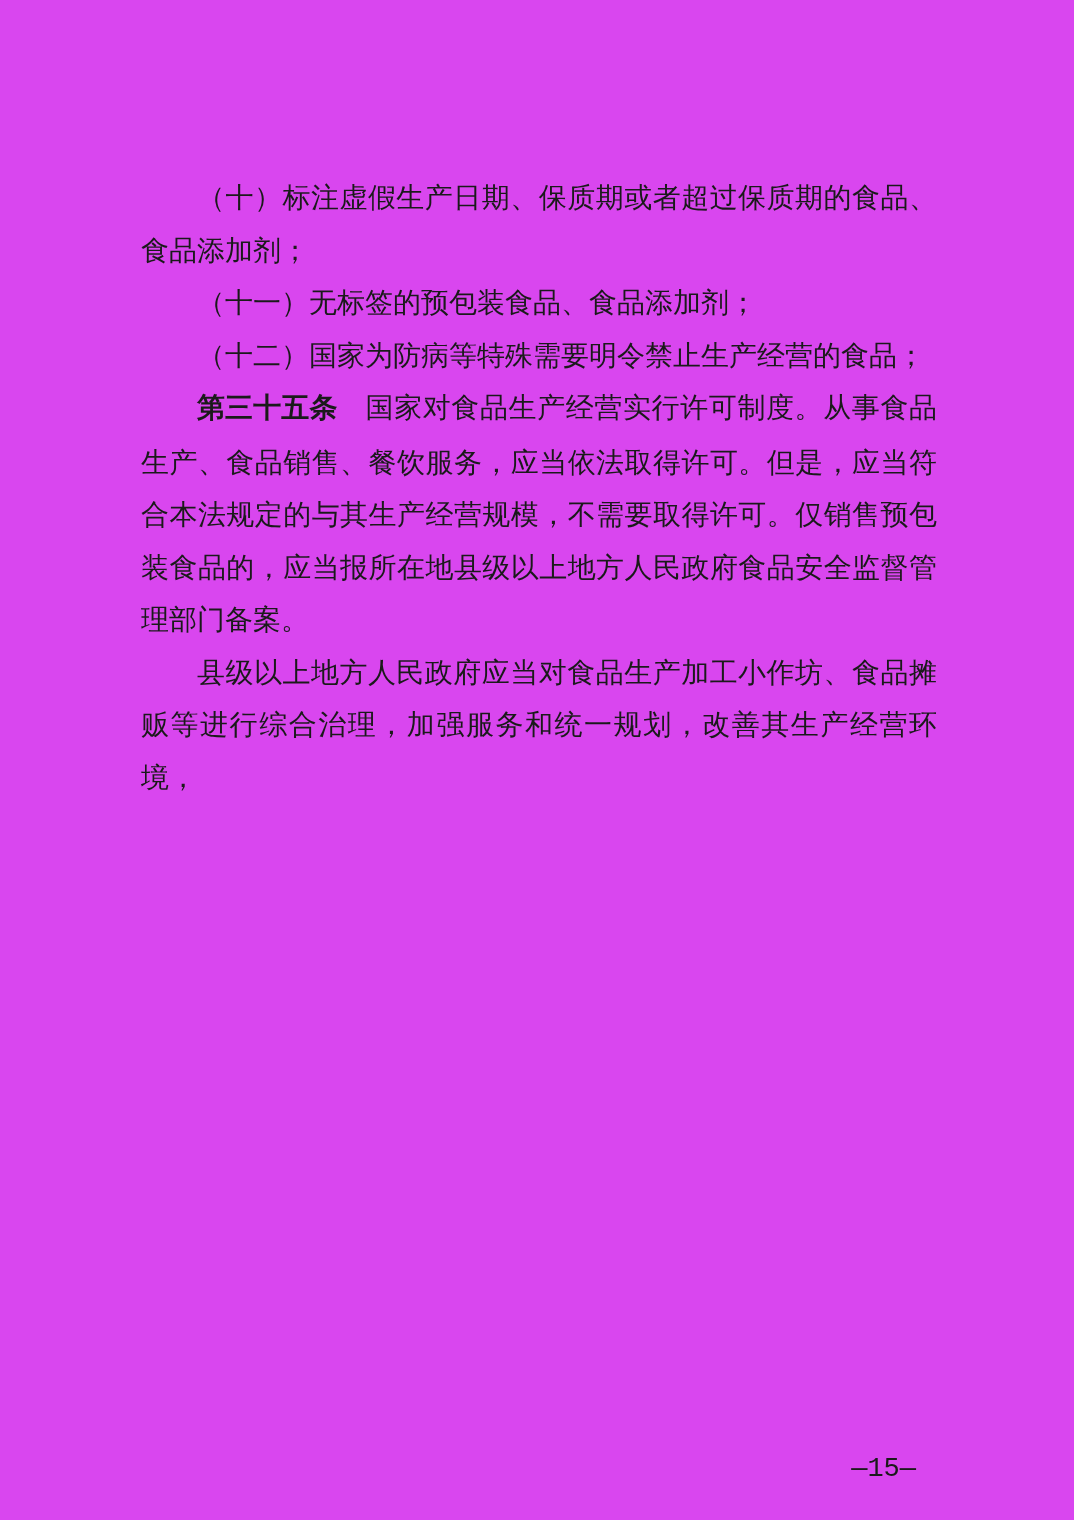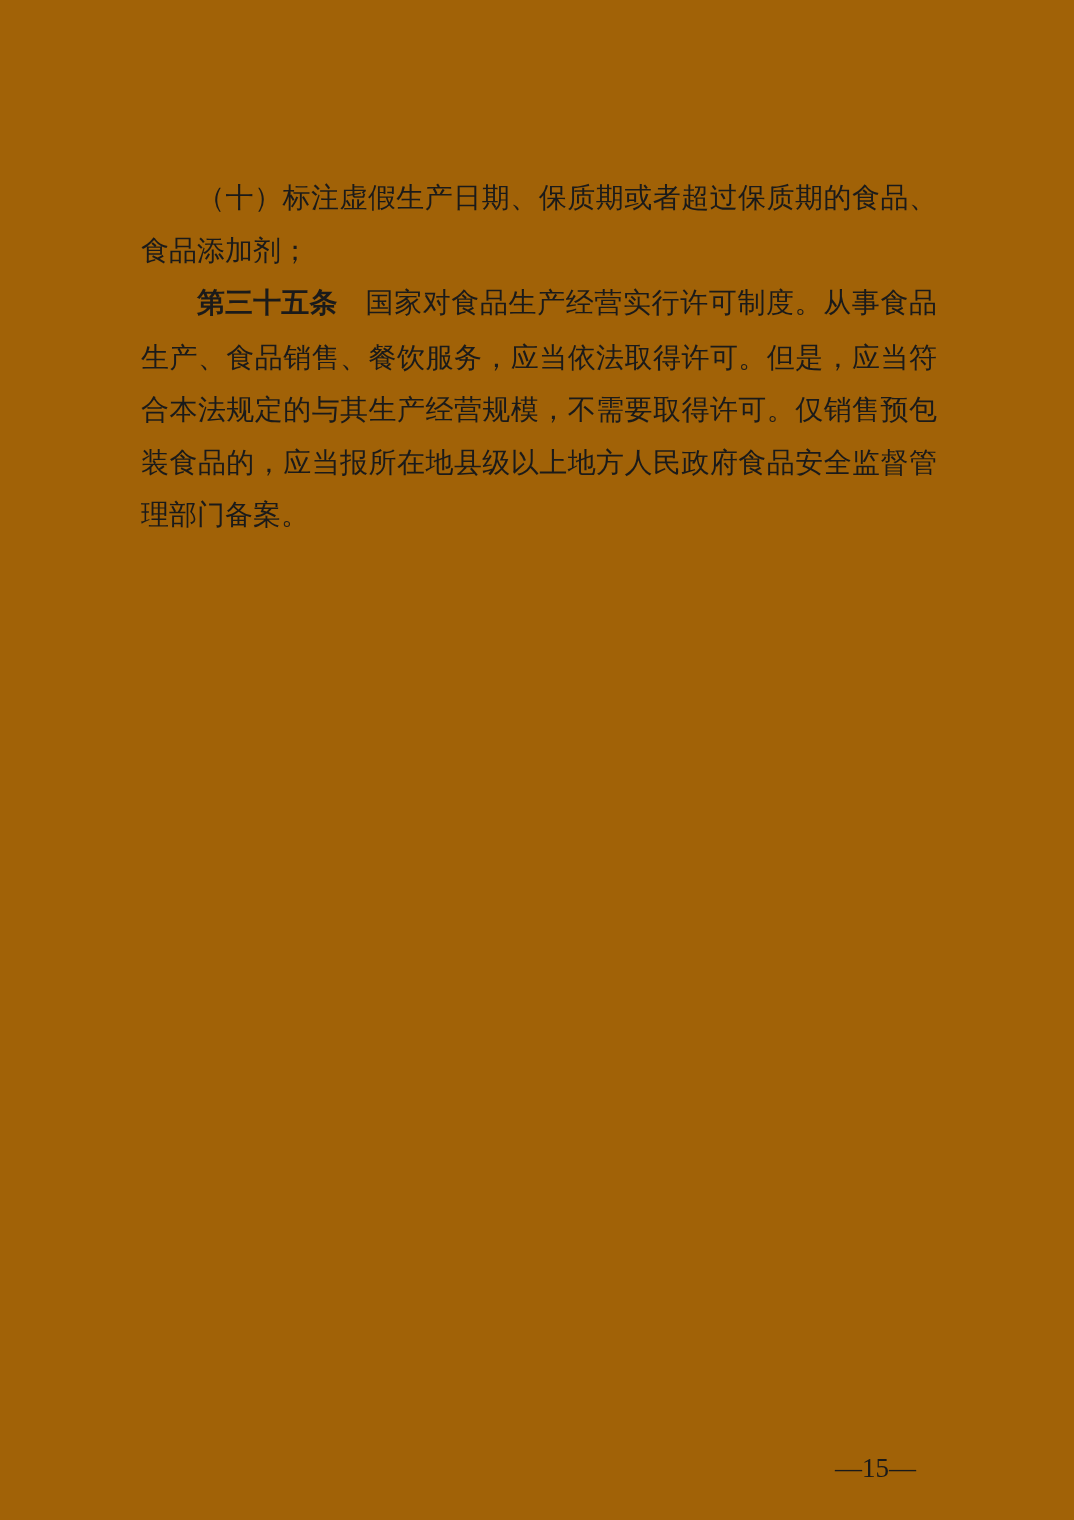--- a/index.html
+++ b/index.html
@@ -4,21 +4,21 @@
 <style>
   html, body {
     margin: 0;
     padding: 0;
     background: #ffffff;
   }
   .page {
     position: relative;
     width: 1074px;
     height: 1520px;
-    background: #a16207;
+    background: #d946ef;
     color: #1a1a1a;
     font-family: "Liberation Serif", "DejaVu Serif", serif;
     overflow: hidden;
   }
   .text-block {
     position: absolute;
     left: 141px;
     top: 172px;
     width: 796px;
     font-size: 28px;
@@ -36,37 +36,40 @@
     font-family: Liberation Mono, monospace;
     font-weight: bold;
     margin-right: 1em;
     letter-spacing: -0.5px;
   }
   .page-number {
     position: absolute;
     right: 158px;
     bottom: 36px;
     font-size: 27px;
-    font-family: Liberation Serif, serif;
+    font-family: Liberation Mono, monospace;
     color: #1a1a1a;
     white-space: nowrap;
   }
 </style>
 </head>
 <body>
 
 <div class="page">
   <div class="text-block">
 
     <p class="para"><span>（十）标注虚假生产日期、保质期或者超过保质期的食品、食品添加剂；</span></p>
 
+    <p class="para"><span>（十一）无标签的预包装食品、食品添加剂；</span></p>
 
+    <p class="para"><span>（十二）国家为防病等特殊需要明令禁止生产经营的食品；</span></p>
 
 
     <p class="para"><span class="lead">第三十五条</span><span>国家对食品生产经营实行许可制度。从事食品生产、食品销售、餐饮服务，应当依法取得许可。但是，应当符合本法规定的与其生产经营规模，不需要取得许可。仅销售预包装食品的，应当报所在地县级以上地方人民政府食品安全监督管理部门备案。</span></p>
 
 
 
+    <p class="para"><span>县级以上地方人民政府应当对食品生产加工小作坊、食品摊贩等进行综合治理，加强服务和统一规划，改善其生产经营环境，</span></p>
 
   </div>
 
   <div class="page-number">—15—</div>
 </div>
 
 </body></html>

